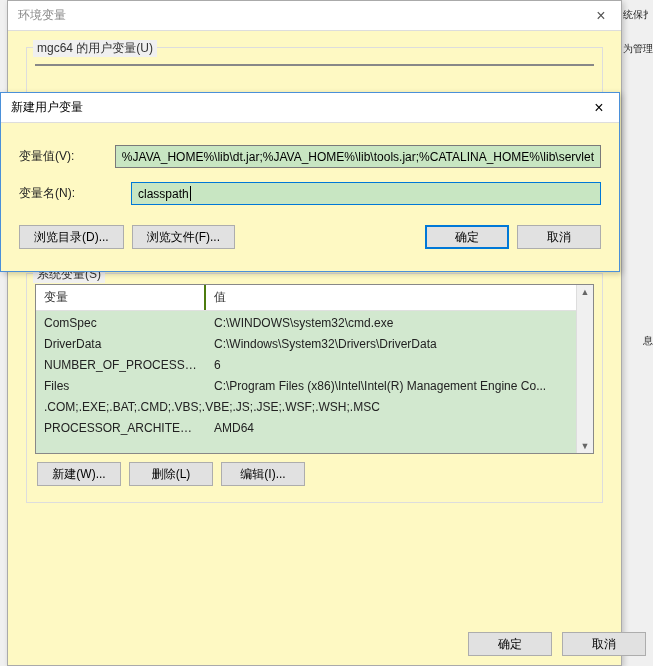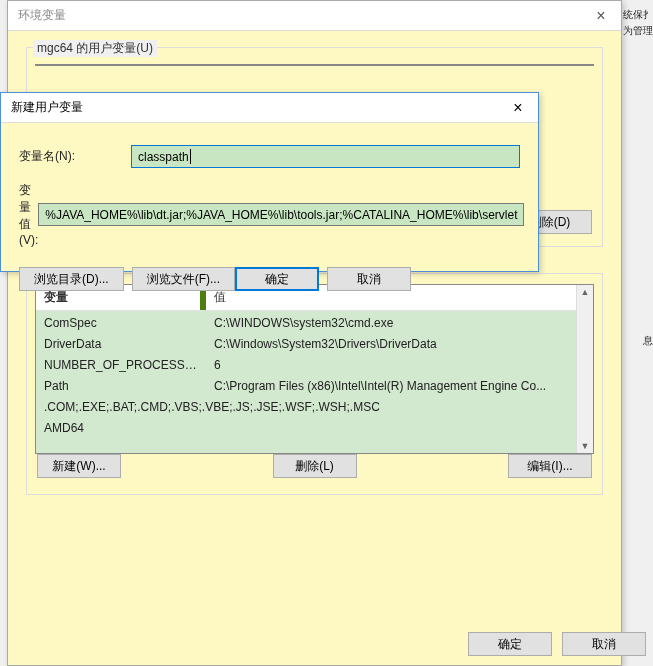--- a/index.html
+++ b/index.html
@@ -10,64 +10,64 @@
 .titlebar.active { color: #000; }
 .titlebar .close { width: 40px; height: 30px; display: flex; align-items: center; justify-content: center; font-size: 16px; color: #555; }
 .titlebar.active .close { color: #000; }
 
 
 .env-dialog { left: 7px; top: 0; width: 615px; height: 666px; }
 .env-body { padding: 10px 18px; }
 .groupbox { border: 1px solid #ddd; margin-top: 6px; padding: 10px 8px 14px 8px; position: relative; }
 .groupbox-label { position: absolute; top: -8px; left: 6px; background: #f0f0f0; padding: 0 4px; color: #333; }
 
-.btnrow { display: flex; justify-content: space-between; padding: 0 2px 2px 2px; }
+.btnrow { display: flex; justify-content: flex-start; gap: 8px; padding: 8px 2px 2px 2px; }
 .btn { min-width: 84px; height: 24px; background: #e1e1e1; border: 1px solid #adadad; display: inline-flex; align-items: center; justify-content: center; color: #000; cursor: default; }
 .btn.pad { padding: 0 14px; }
 .btn.primary { border: 2px solid #0078d7; background: #e1e1e1; }
 
 
 .table-wrap { border: 1px solid #888; background: #fff; height: 170px; display: flex; flex-direction: column; }
 .thead { display: flex; border-bottom: 1px solid #e0e0e0; }
 .thead .th { padding: 4px 8px; color: #333; }
-.th.col-var { width: 170px; border-right: 6px solid #4d7c0f; font-weight: bold; }
+.th.col-var { width: 170px; border-right: 2px solid #4d7c0f; }
 .th.col-val { flex: 1; }
 .tbody { flex: 1; overflow: hidden; background: #d2e8cf; }
 .tbody .tr { display: flex; height: 21px; align-items: flex-end; }
 .tbody .td { padding: 2px 8px; white-space: nowrap; overflow: hidden; text-overflow: ellipsis; color: #222; }
 .td.col-var { width: 170px; }
 .td.col-val { flex: 1; }
 .scrollbar { width: 17px; background: #f0f0f0; border-left: 1px solid #ddd; display: flex; flex-direction: column; justify-content: space-between; align-items: center; padding: 2px 0;}
 .sb-arrow { font-size: 9px; color: #666; }
 .table-outer { display:flex; height:100%; }
 .table-inner { flex:1; display:flex; flex-direction:column; }
 
 
-.newvar-dialog { left: 0; top: 92px; width: 539px; height: 180px; border: 1px solid #4a90d9; }
+.newvar-dialog { left: 0; top: 92px; width: 620px; height: 180px; border: 1px solid #4a90d9; }
 .newvar-body { padding: 22px 18px 12px 18px; }
 .form-row { display: flex; align-items: center; margin-bottom: 14px; }
 .form-label { width: 112px; color: #222; }
 .form-input { flex: 1; height: 23px; background: #c8e6c2; border: 1px solid #7a7a7a; padding: 2px 6px; color: #000; font-size: 13px; display:flex; align-items:center; }
 .form-input.focused { border: 1px solid #0078d7; background: #c8e6c2; }
 .caret { display:inline-block; width:1px; height:15px; background:#000; margin-left:1px; }
-.newvar-btnrow { display: flex; justify-content: flex-start; padding-top: 6px; }
+.newvar-btnrow { display: flex; justify-content: space-between; padding-top: 6px; }
 .newvar-btnrow .left { display: flex; gap: 8px; }
 .newvar-btnrow .right { display: flex; gap: 8px; }
 
 
 .bg-frag { position:absolute; right:0; color:#222; font-size:10px; }
 .bottom-bar { position:absolute; left:468px; top:632px; display:flex; gap:10px; }
 
 .user-placeholder { height: 2px; border:1px solid #888; background:#fff; margin-top:6px; }
 </style>
 </head>
 <body>
 
 <div class="bg-frag" style="top:8px;">统保扌</div>
-<div class="bg-frag" style="top:24px;">为管理</div>
+<div class="bg-frag" style="top:42px;">为管理</div>
 <div class="bg-frag" style="top:334px;">息</div>
 
 <div class="dialog env-dialog">
   <div class="titlebar">
     <span>环境变量</span>
     <div class="close">×</div>
   </div>
   <div class="env-body">
     <div class="groupbox" style="height:200px">
       <span class="groupbox-label">mgc64 的用户变量(U)</span>
@@ -96,27 +96,28 @@
                 </div>
               <div class="tr">
                   <div class="td col-var">DriverData</div>
                   <div class="td col-val">C:\Windows\System32\Drivers\DriverData</div>
                 </div>
               <div class="tr">
                   <div class="td col-var">NUMBER_OF_PROCESSORS</div>
                   <div class="td col-val">6</div>
                 </div>
               <div class="tr">
-                  <div class="td col-var">Path</div>
+                  <div class="td col-var">Files</div>
                   <div class="td col-val">C:\Program Files (x86)\Intel\Intel(R) Management Engine Co...</div>
                 </div>
               <div class="tr">
                   <div class="td col-val">.COM;.EXE;.BAT;.CMD;.VBS;.VBE;.JS;.JSE;.WSF;.WSH;.MSC</div>
                 </div>
               <div class="tr">
+                  <div class="td col-var">PROCESSOR_ARCHITECT...</div>
                   <div class="td col-val">AMD64</div>
                 </div>
             </div>
           </div>
           <div class="scrollbar">
             <span class="sb-arrow">▲</span>
             <span class="sb-arrow">▼</span>
           </div>
         </div>
       </div>
@@ -135,30 +136,30 @@
   <div class="btn">取消</div>
 </div>
 
 <div class="dialog newvar-dialog">
   <div class="titlebar active">
     <span>新建用户变量</span>
     <div class="close">×</div>
   </div>
   <div class="newvar-body">
     <div class="form-row">
+      <div class="form-label">变量值(V):</div>
+      <div class="form-input">
+          <span>%JAVA_HOME%\lib\dt.jar;%JAVA_HOME%\lib\tools.jar;%CATALINA_HOME%\lib\servlet</span>
+        </div>
+    </div>
+    <div class="form-row">
       <div class="form-label">变量名(N):</div>
       <div class="form-input focused">
           <span>classpath</span>
           <span class="caret"></span>
-        </div>
-    </div>
-    <div class="form-row">
-      <div class="form-label">变量值(V):</div>
-      <div class="form-input">
-          <span>%JAVA_HOME%\lib\dt.jar;%JAVA_HOME%\lib\tools.jar;%CATALINA_HOME%\lib\servlet</span>
         </div>
     </div>
     <div class="newvar-btnrow">
       <div class="left">
         <div class="btn pad">浏览目录(D)...</div>
         <div class="btn pad">浏览文件(F)...</div>
       </div>
       <div class="right">
         <div class="btn primary">确定</div>
         <div class="btn">取消</div>

